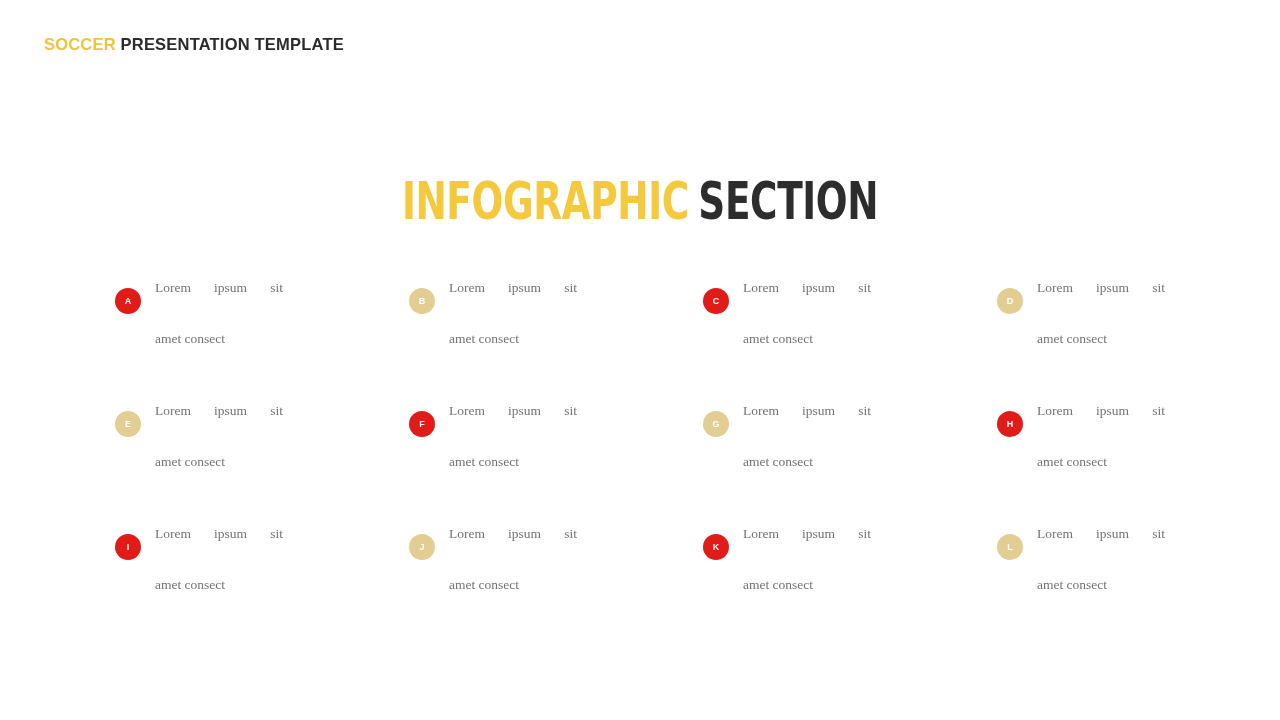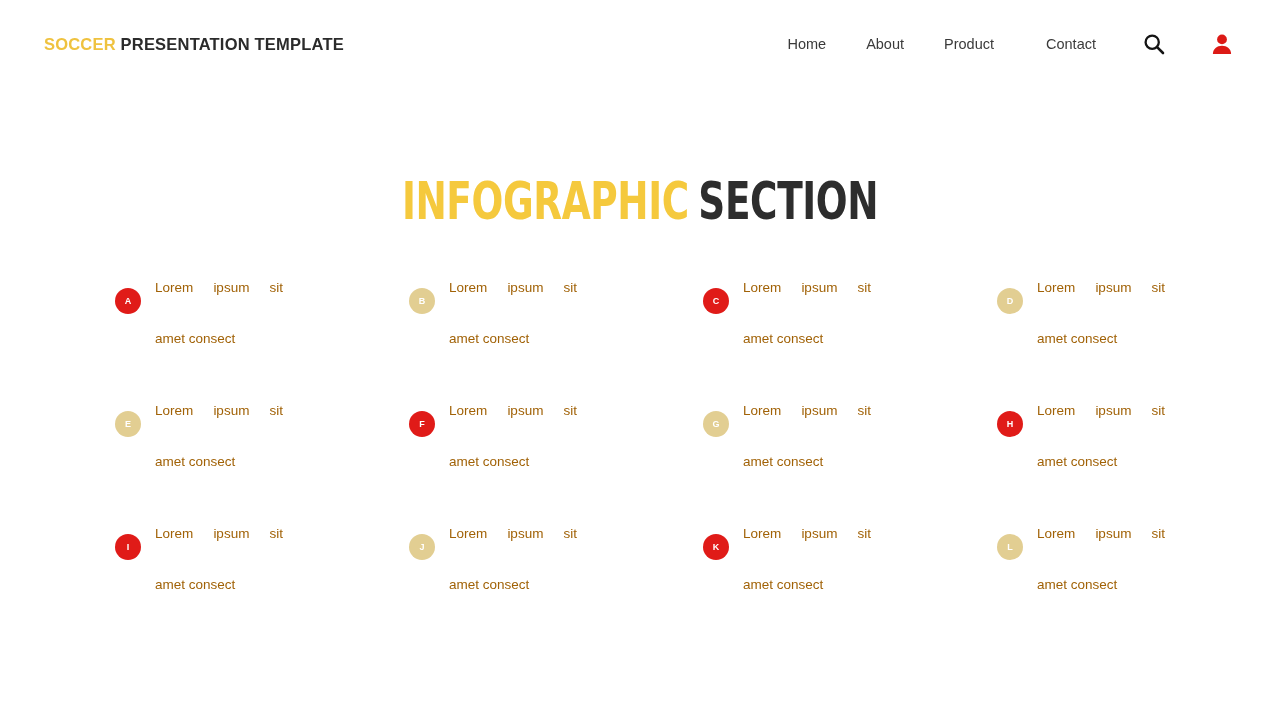--- a/index.html
+++ b/index.html
@@ -116,23 +116,24 @@
     font-weight: 600;
     color: #ffffff;
     margin-top: 13px;
     box-sizing: border-box;
   }
 
   .item-text {
     margin-left: 14px;
     width: 128px;
     font-size: 13.5px;
-    color: #a16207;
+    color: #737373;
     line-height: 26px;
     text-align: justify;
+    font-family: Liberation Serif, serif;
   }
   .item-text .line1 {
     display: block;
     text-align: justify;
     text-align-last: justify;
     white-space: nowrap;
   }
   .item-text .line2 {
     display: block;
     white-space: nowrap;
@@ -142,40 +143,20 @@
 </head>
 <body>
 
 <header class="site-header">
 
   <div class="brand">
     <span class="brand-accent">SOCCER</span>
     <span class="brand-rest">PRESENTATION TEMPLATE</span>
   </div>
 
-  <nav class="nav">
-    <a class="nav-link" href="#">Home</a>
-    <a class="nav-link" href="#">About</a>
-    <a class="nav-link" href="#">Product</a>
-    <a class="nav-link wide-gap" href="#">Contact</a>
-
-    <span class="nav-icon">
-      <svg width="24" height="24" viewBox="0 0 24 24" aria-hidden="true">
-        <circle cx="10.2" cy="10.2" r="6.6" fill="none" stroke="#141414" stroke-width="2.3"></circle>
-        <line x1="15.1" y1="15.1" x2="21" y2="21" stroke="#141414" stroke-width="2.6" stroke-linecap="round"></line>
-      </svg>
-    </span>
-
-    <span class="nav-icon user-icon-wrap">
-      <svg width="24" height="24" viewBox="0 0 24 24" aria-hidden="true">
-        <circle cx="12" cy="7.4" r="4.9" fill="#DC1A16"></circle>
-        <path d="M2.9 22c0-5.0 4.1-8.2 9.1-8.2s9.1 3.2 9.1 8.2z" fill="#DC1A16"></path>
-      </svg>
-    </span>
-  </nav>
 
 </header>
 
 <h1 class="section-title">
   <span class="title-accent">INFOGRAPHIC</span><span class="title-rest">SECTION</span>
 </h1>
 
 <main class="grid">
 
   <div class="grid-item">

